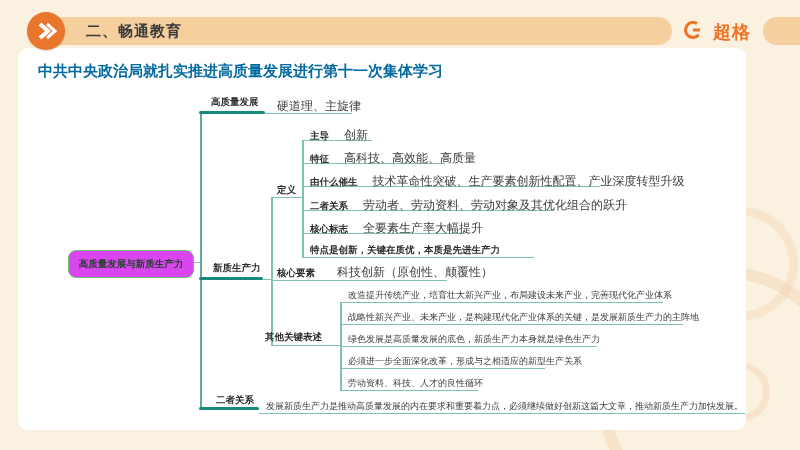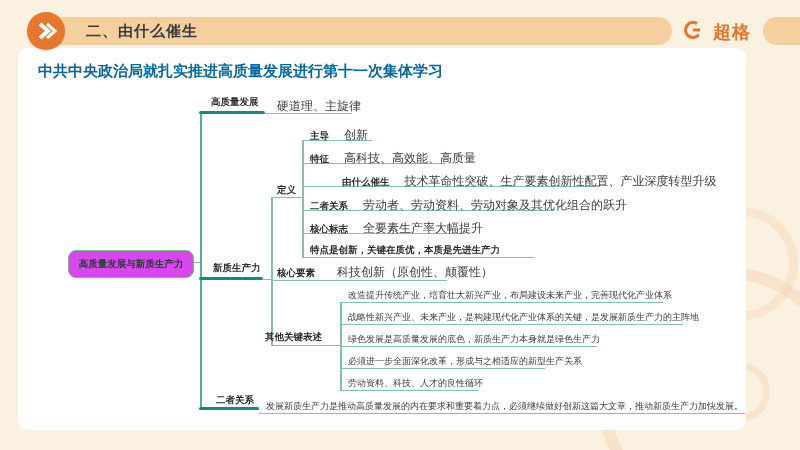--- a/index.html
+++ b/index.html
@@ -76,21 +76,21 @@
   <div class="panel"></div>
 
   <div class="banner"></div>
   <div class="banner-stub"></div>
   <div class="chev-circle">
     <svg width="24" height="24" viewBox="0 0 24 24">
       <path d="M6 5 L14 12 L6 19" fill="none" stroke="#ffffff" stroke-width="4"></path>
       <path d="M13 5 L21 12 L13 19" fill="none" stroke="#ffffff" stroke-width="3"></path>
     </svg>
   </div>
-  <div class="header-title">二、由什么催生</div>
+  <div class="header-title">二、畅通教育</div>
   <div class="logo">
     <span>
       <svg width="20" height="20" viewBox="0 0 20 20">
         <circle cx="10" cy="10" r="7.5" fill="none" stroke="#ee7224" stroke-width="3" stroke-dasharray="34 13" transform="rotate(40 10 10)"></circle>
         <path d="M10 10 L17 10" stroke="#ee7224" stroke-width="3"></path>
       </svg>
     </span>
     <span class="logo-text">超格</span>
   </div>
   <div class="subtitle">中共中央政治局就扎实推进高质量发展进行第十一次集体学习</div>
@@ -135,21 +135,21 @@
   <div class="node b-label" style="left:213px;top:262px;">新质生产力</div>
 
   <div class="node b-label" style="left:277px;top:184px;">定义</div>
 
   <div class="node" style="left:310px;top:127px;">
     <span class="k">主导</span><span class="v">创新</span>
   </div>
   <div class="node" style="left:310px;top:150px;">
     <span class="k">特征</span><span class="v">高科技、高效能、高质量</span>
   </div>
-  <div class="node" style="left:310px;top:173px;margin-left:32px;">
+  <div class="node" style="left:310px;top:173px;">
     <span class="k">由什么催生</span><span class="v">技术革命性突破、生产要素创新性配置、产业深度转型升级</span>
   </div>
   <div class="node" style="left:310px;top:197px;">
     <span class="k">二者关系</span><span class="v">劳动者、劳动资料、劳动对象及其优化组合的跃升</span>
   </div>
   <div class="node" style="left:310px;top:220px;">
     <span class="k">核心标志</span><span class="v">全要素生产率大幅提升</span>
   </div>
   <div class="node b-label" style="left:310px;top:244px;">特点是创新，关键在质优，本质是先进生产力</div>
 

